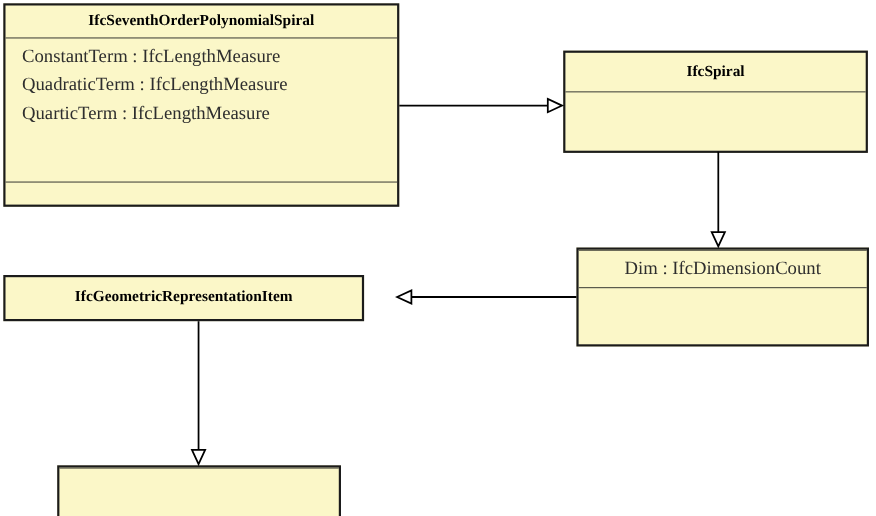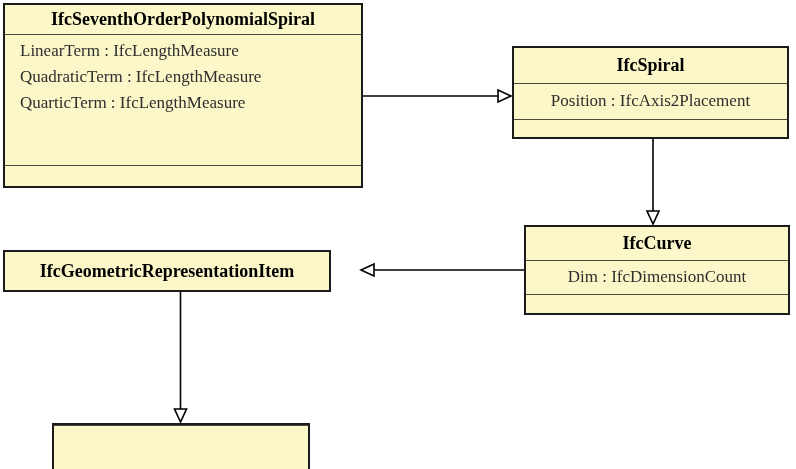--- a/index.html
+++ b/index.html
@@ -17,21 +17,21 @@
   .uml-class {
     position: absolute;
     background: #FBF7C8;
     border: 2px solid #1b1b1b;
     box-sizing: border-box;
     display: flex;
     flex-direction: column;
   }
   .uml-title {
     font-weight: bold;
-    font-size: 18px;
+    font-size: 14px;
     color: #000000;
     text-align: center;
     display: flex;
     align-items: center;
     justify-content: center;
     flex: 0 0 auto;
     font-family: Liberation Serif, serif;
   }
   .uml-attrs {
     border-top: 1.5px solid #4a4a40;
@@ -76,37 +76,33 @@
     width: 796px; height: 469px;
     pointer-events: none;
   }
 </style>
 </head>
 <body>
 
 <div class="uml-class" id="box-spiral7">
   <div class="uml-title">IfcSeventhOrderPolynomialSpiral</div>
   <div class="uml-attrs left">
-    <div class="uml-attr-line">LinearTerm : IfcLengthMeasure</div>
+    <div class="uml-attr-line">ConstantTerm : IfcLengthMeasure</div>
     <div class="uml-attr-line">QuadraticTerm : IfcLengthMeasure</div>
     <div class="uml-attr-line">QuarticTerm : IfcLengthMeasure</div>
   </div>
   <div class="uml-empty"></div>
 </div>
 
 <div class="uml-class" id="box-spiral">
   <div class="uml-title">IfcSpiral</div>
-  <div class="uml-attrs center">
-    <div class="uml-attr-line">Position : IfcAxis2Placement</div>
-  </div>
   <div class="uml-empty"></div>
 </div>
 
 <div class="uml-class" id="box-curve">
-  <div class="uml-title">IfcCurve</div>
   <div class="uml-attrs center">
     <div class="uml-attr-line">Dim : IfcDimensionCount</div>
   </div>
   <div class="uml-empty"></div>
 </div>
 
 <div class="uml-class" id="box-geomrep">
   <div class="uml-title">IfcGeometricRepresentationItem</div>
 </div>
 

